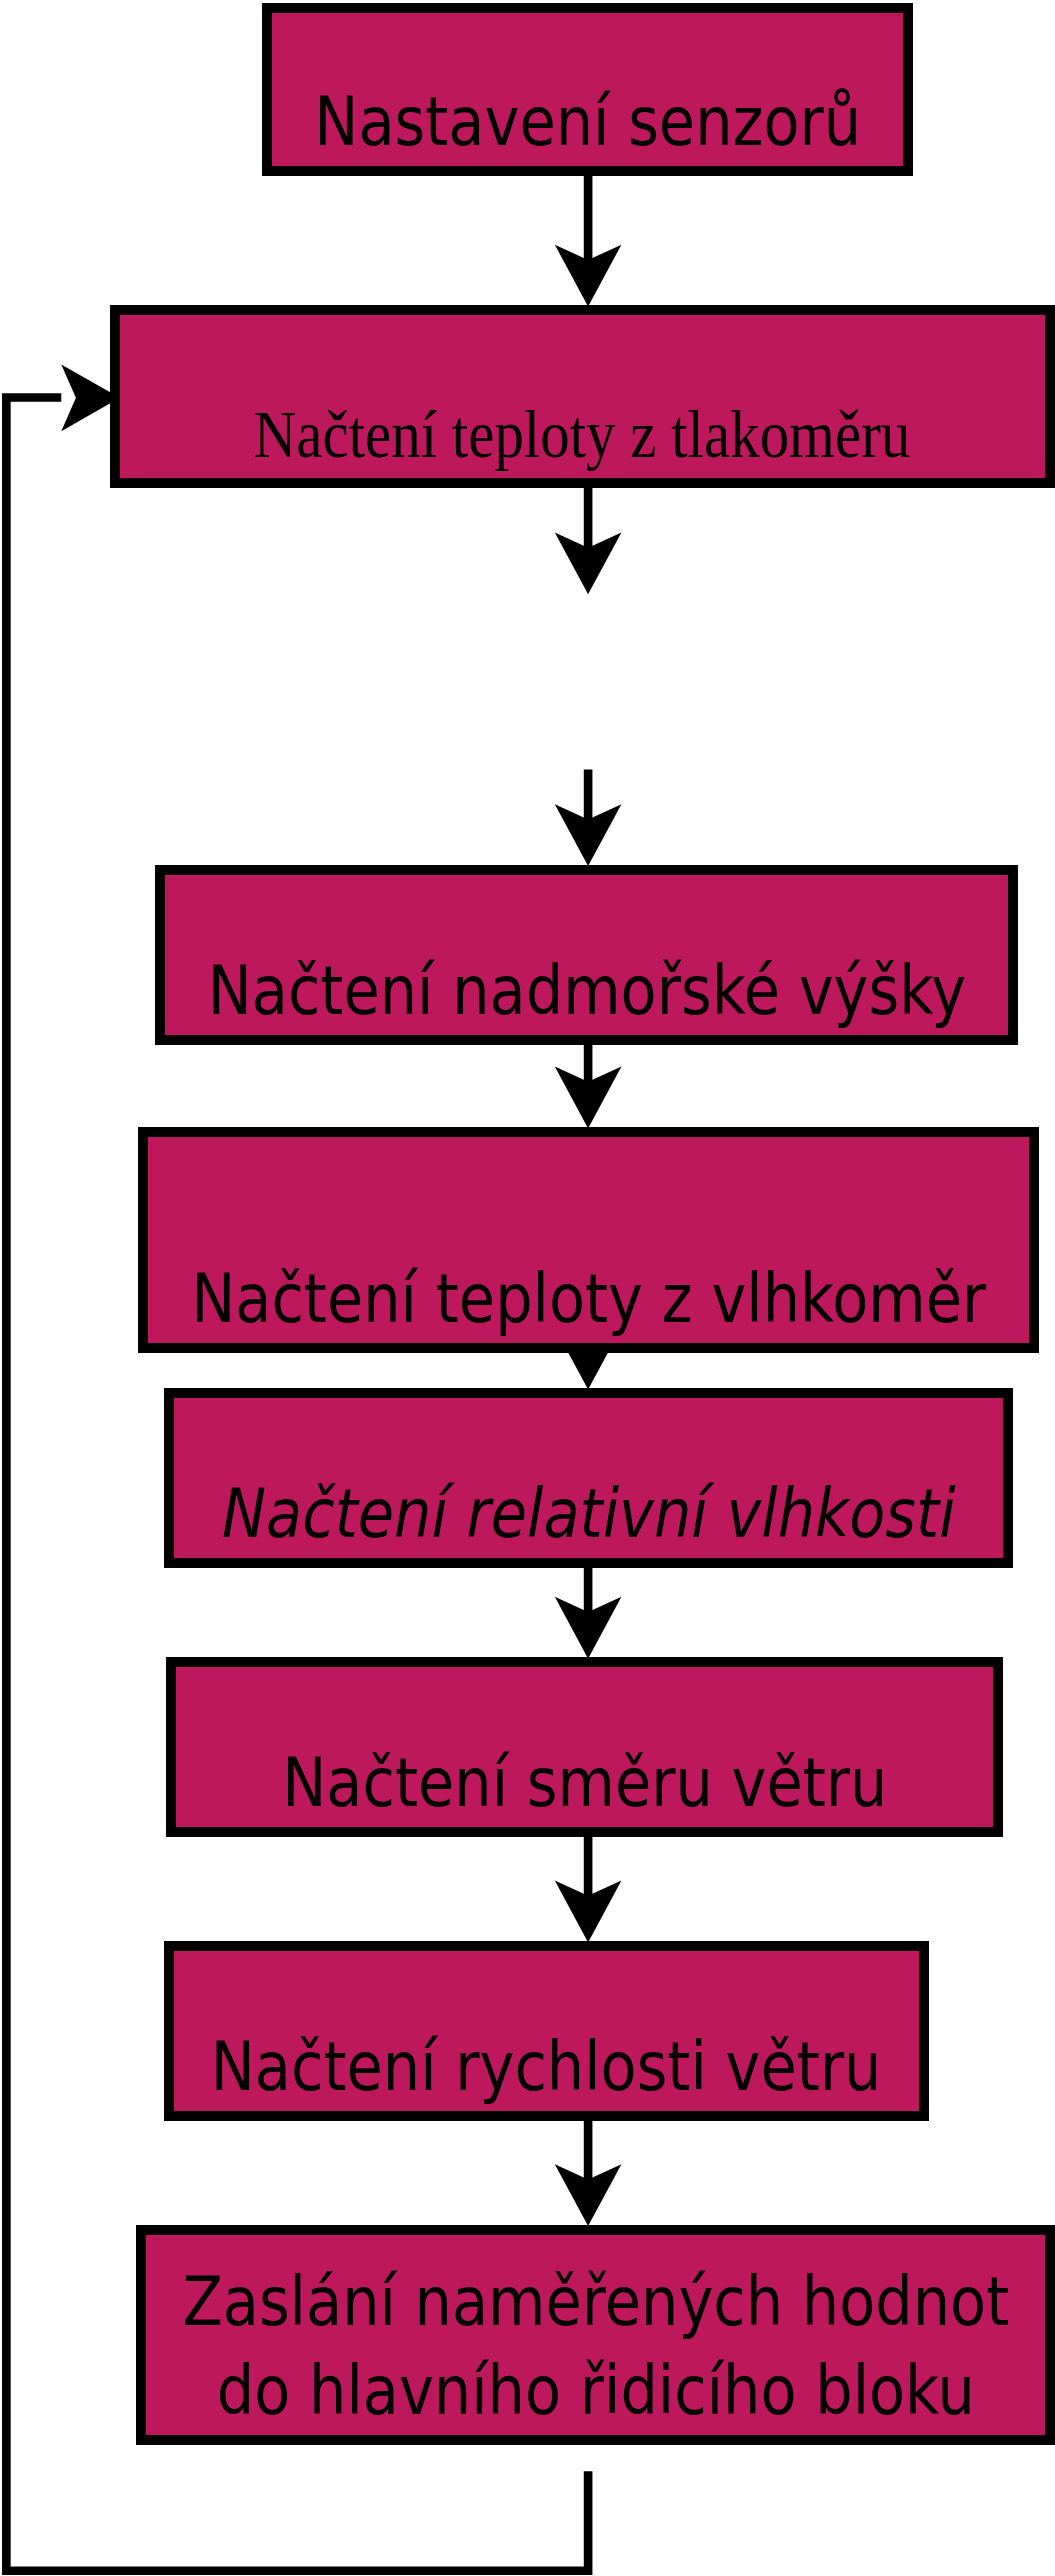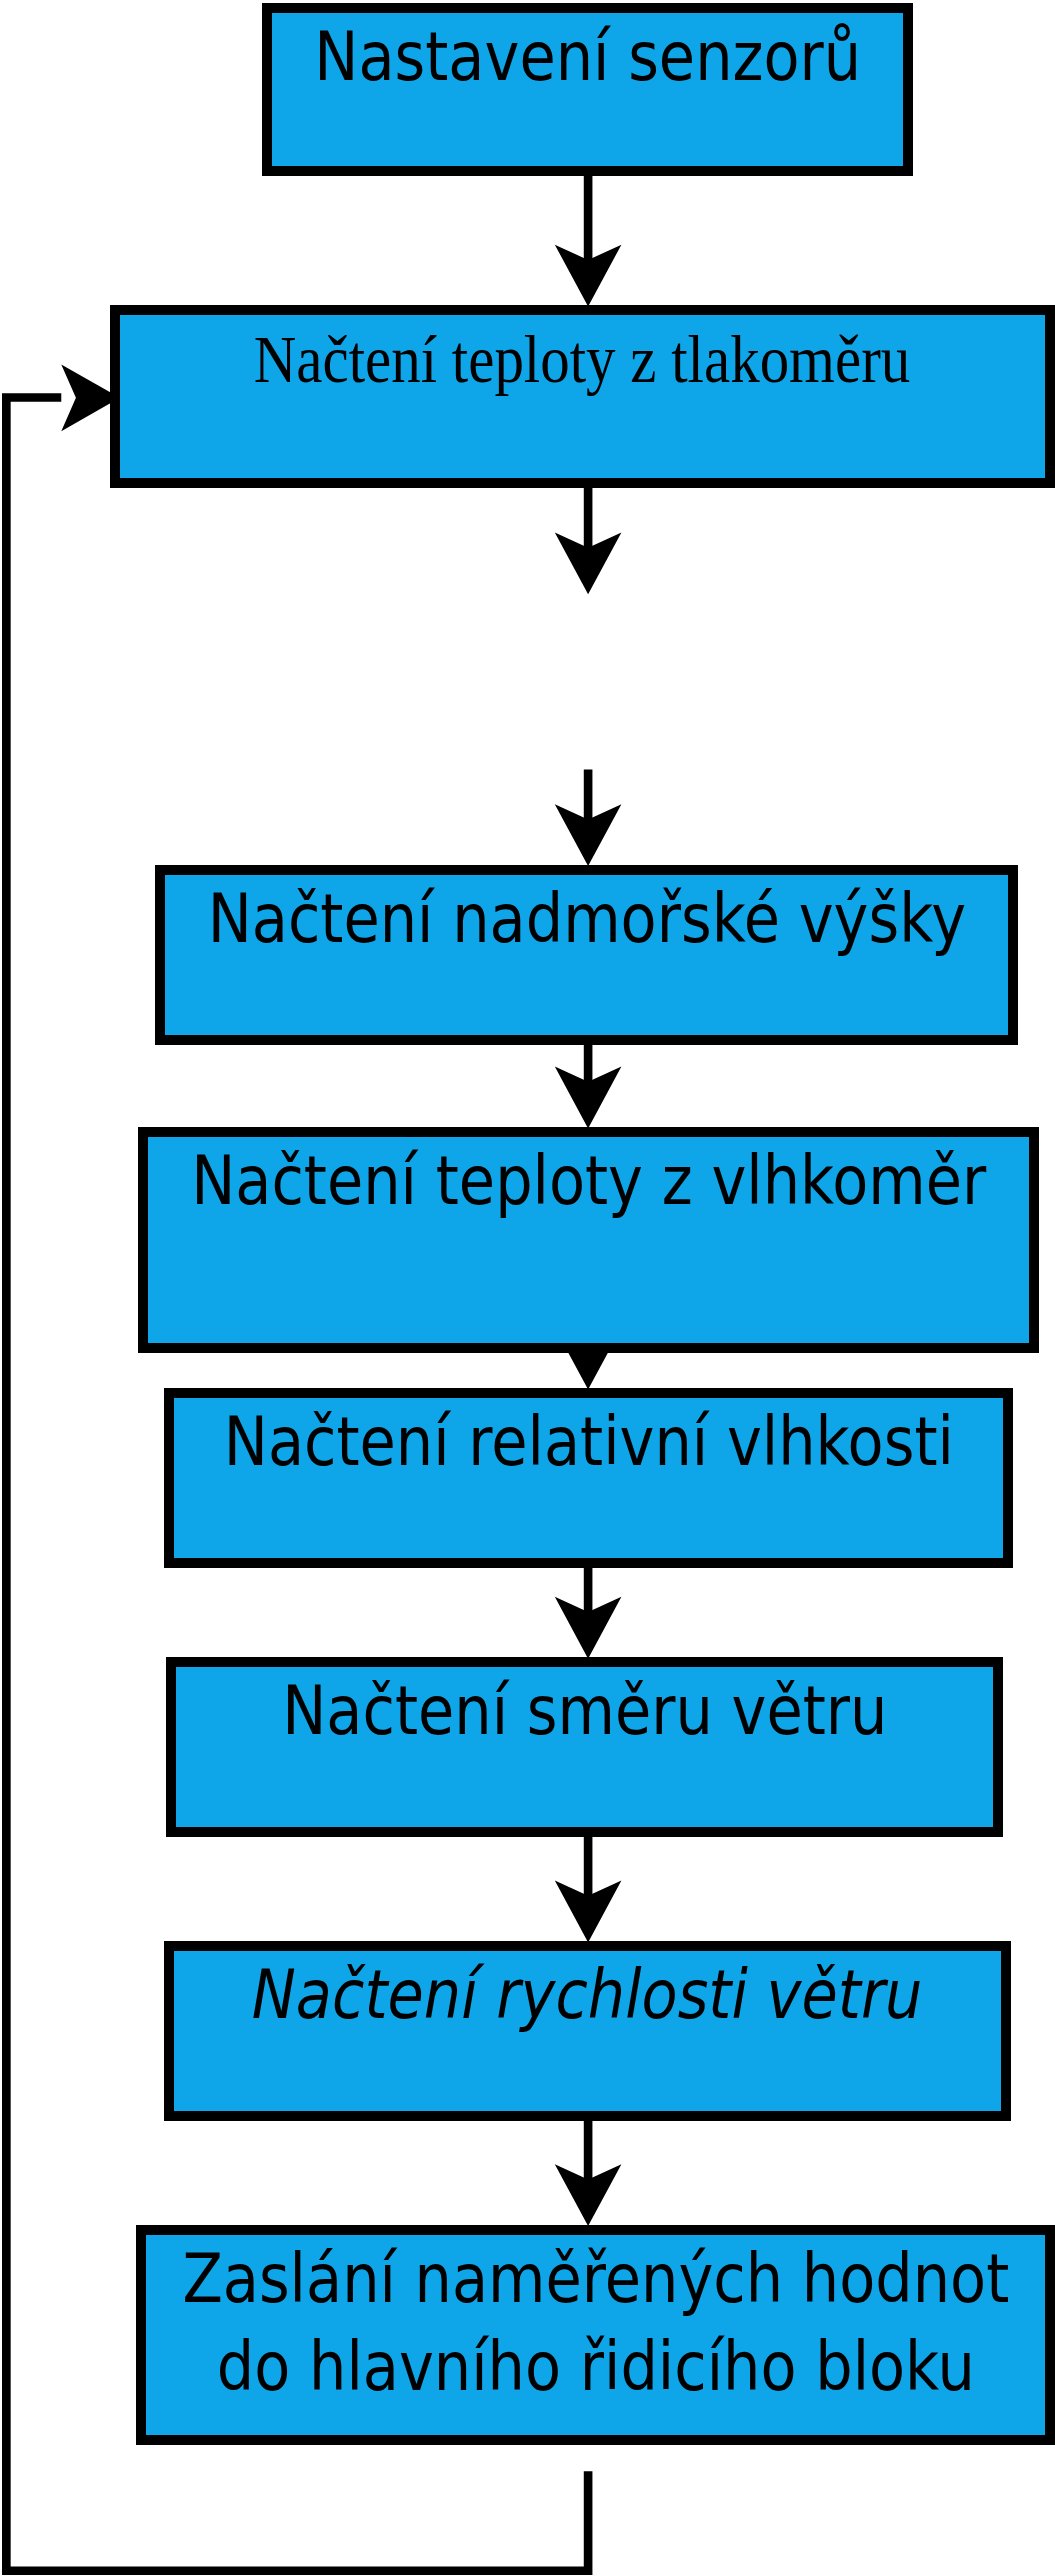--- a/index.html
+++ b/index.html
@@ -14,43 +14,43 @@
   #connectors {
     position: absolute;
     left: 0; top: 0;
     width: 1055px; height: 2576px;
     z-index: 0;
   }
   .node {
     position: absolute;
     box-sizing: border-box;
     border: 10px solid #000000;
-    background: #0ea5e9;
+    background: #be185d;
     display: flex;
-    align-items: flex-start;
+    align-items: flex-end;
     justify-content: center;
     z-index: 1;
   }
   .node-label {
     font-size: 67px;
     color: #000000;
     white-space: nowrap;
     text-align: center;
     line-height: 1.32;
     transform: scaleX(0.88);
     transform-origin: 50% 50%;
   }
   .n1 { left: 262px; top: 3.3px;    width: 651px;  height: 173px; }
   .n2 { left: 110px; top: 305px;  width: 945px; height: 183px; font-family: Liberation Serif, serif; }
   .n3 { left: 338px; top: 593px;  width: 498px;  height: 181px; }
   .n4 { left: 155px; top: 865px; width: 863px; height: 180px; }
   .n5 { left: 138px; top: 1127px; width: 901px; height: 226px; }
-  .n6 { left: 164px; top: 1388px; width: 849px; height: 180px; }
+  .n6 { left: 164px; top: 1388px; width: 849px; height: 180px; font-style: italic; }
   .n7 { left: 166px; top: 1657px; width: 837px; height: 180px; }
-  .n8 { left: 164px; top: 1941px; width: 847px; height: 180px; font-style: italic; }
+  .n8 { left: 164px; top: 1941px; width: 765px; height: 180px; }
   .n9 { left: 136px; top: 2225px; width: 919px; height: 220px; }
   .stem { stroke: #000000; stroke-width: 13; fill: none; }
   .head { fill: #000000; stroke: none; }
 </style>
 </head>
 <body>
 
 <div id="canvas">
 
   <svg id="connectors" viewBox="0 0 1584 3867" xmlns="http://www.w3.org/2000/svg">

